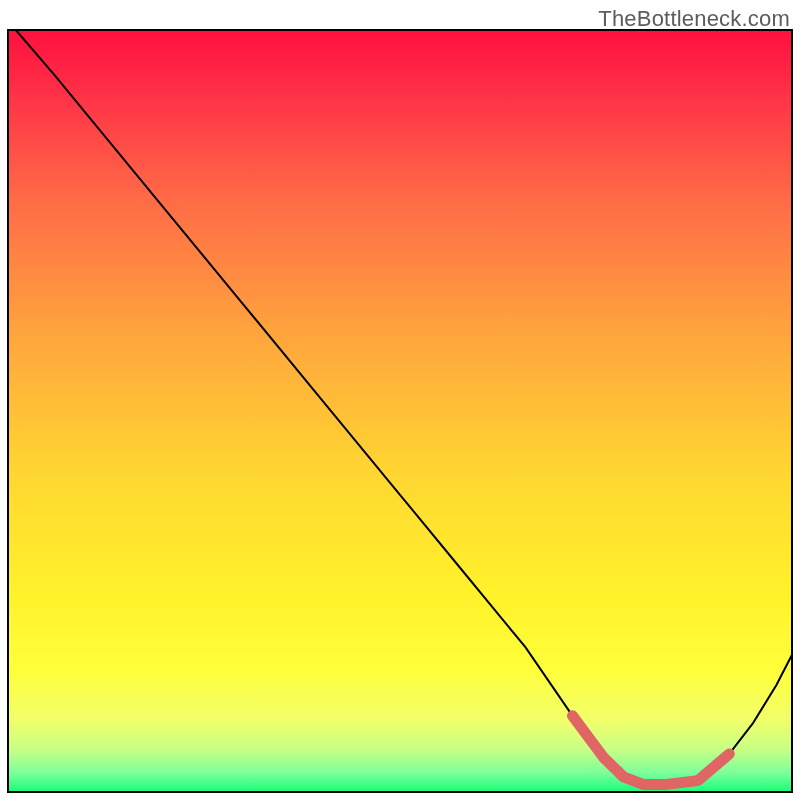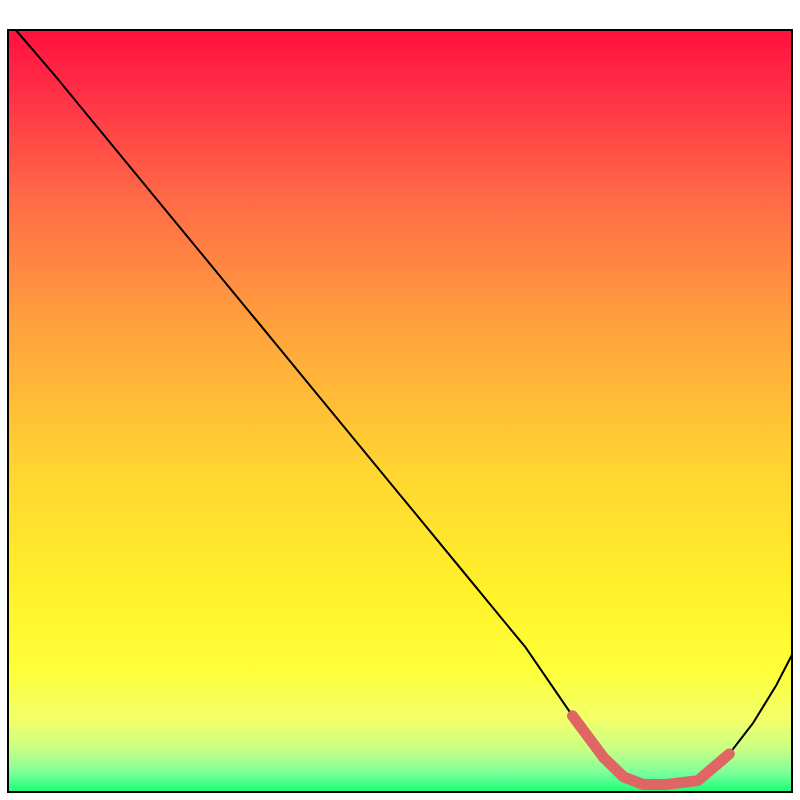--- a/index.html
+++ b/index.html
@@ -4,20 +4,21 @@
 <style>
   body{margin:0;padding:0;width:800px;height:800px;overflow:hidden;font-family:Arial,Helvetica,sans-serif}
   .wrap{position:relative;width:800px;height:800px}
   .watermark{position:absolute;top:6px;right:10px;color:#5c5c5c;font-size:22px;font-weight:400;letter-spacing:.2px}
   svg{position:absolute;left:0;top:0}
 </style>
 </head>
 <body>
 
 <div class="wrap">
+  <span class="watermark">TheBottleneck.com</span>
   <svg id="plot" width="800" height="800">
       <defs>
         <linearGradient id="bg" x1="0" y1="0" x2="0" y2="1">
           <stop offset="0%" stop-color="#ff103f"></stop>
           <stop offset="8%" stop-color="#ff2f46"></stop>
           <stop offset="22%" stop-color="#ff6a47"></stop>
           <stop offset="40%" stop-color="#ffa53d"></stop>
           <stop offset="57.99999999999999%" stop-color="#ffd631"></stop>
           <stop offset="74%" stop-color="#fff22a"></stop>
           <stop offset="84%" stop-color="#feff3a"></stop>

